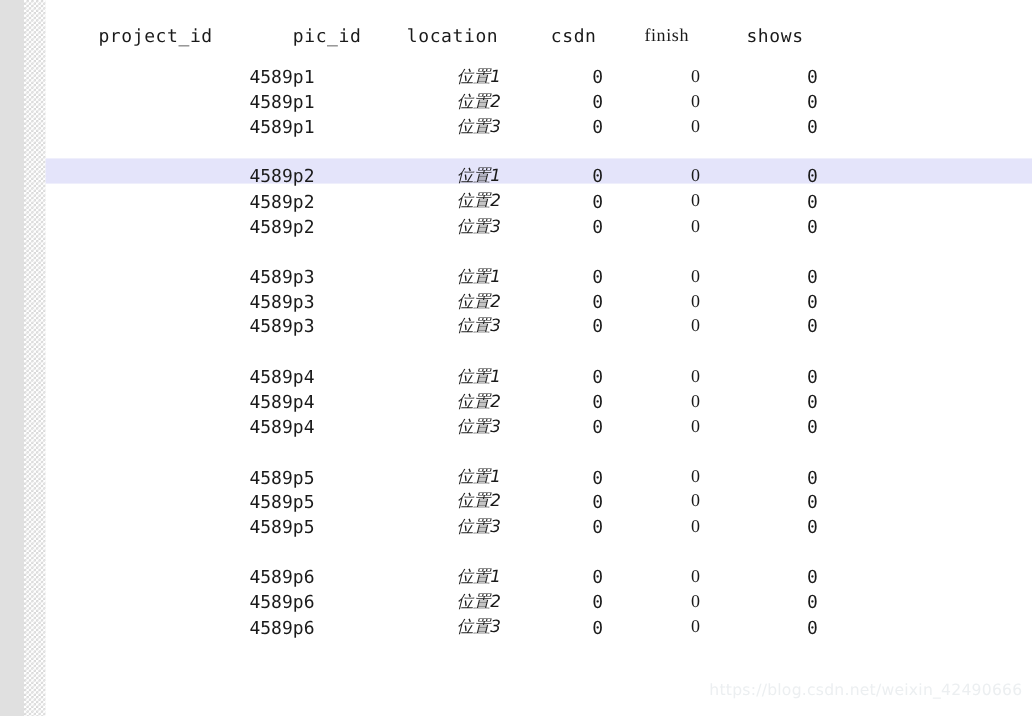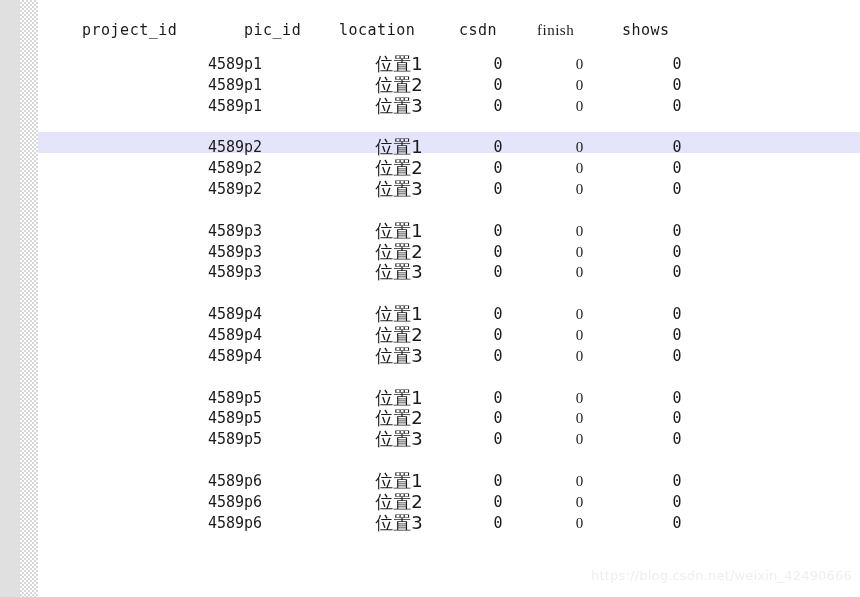--- a/index.html
+++ b/index.html
@@ -85,21 +85,22 @@
   th.col-pic      { padding-left: 10px; }
   th.col-location { padding-left: 2px; }
   th.col-shows    { padding-left: 0; }
   th.col-finish   { padding-left: 0; }
   th.col-weight   { padding-left: 0; }
 
   .num { color: #ef9545; }
   .txt { color: #1a1a1a; }
   .cjk {
     font-family: "DejaVu Sans", "Liberation Sans", sans-serif;
-    font-size: 18px;
+    font-size: 14px;
+    font-style: italic;
   }
   tr.spacer td { height: 21px; }
   tr.spacer.selected td { background: transparent; }
 
   .watermark {
     position: absolute;
     right: 8px;
     bottom: 14px;
     font-family: "DejaVu Sans", "Liberation Sans", sans-serif;
     font-size: 13px;

